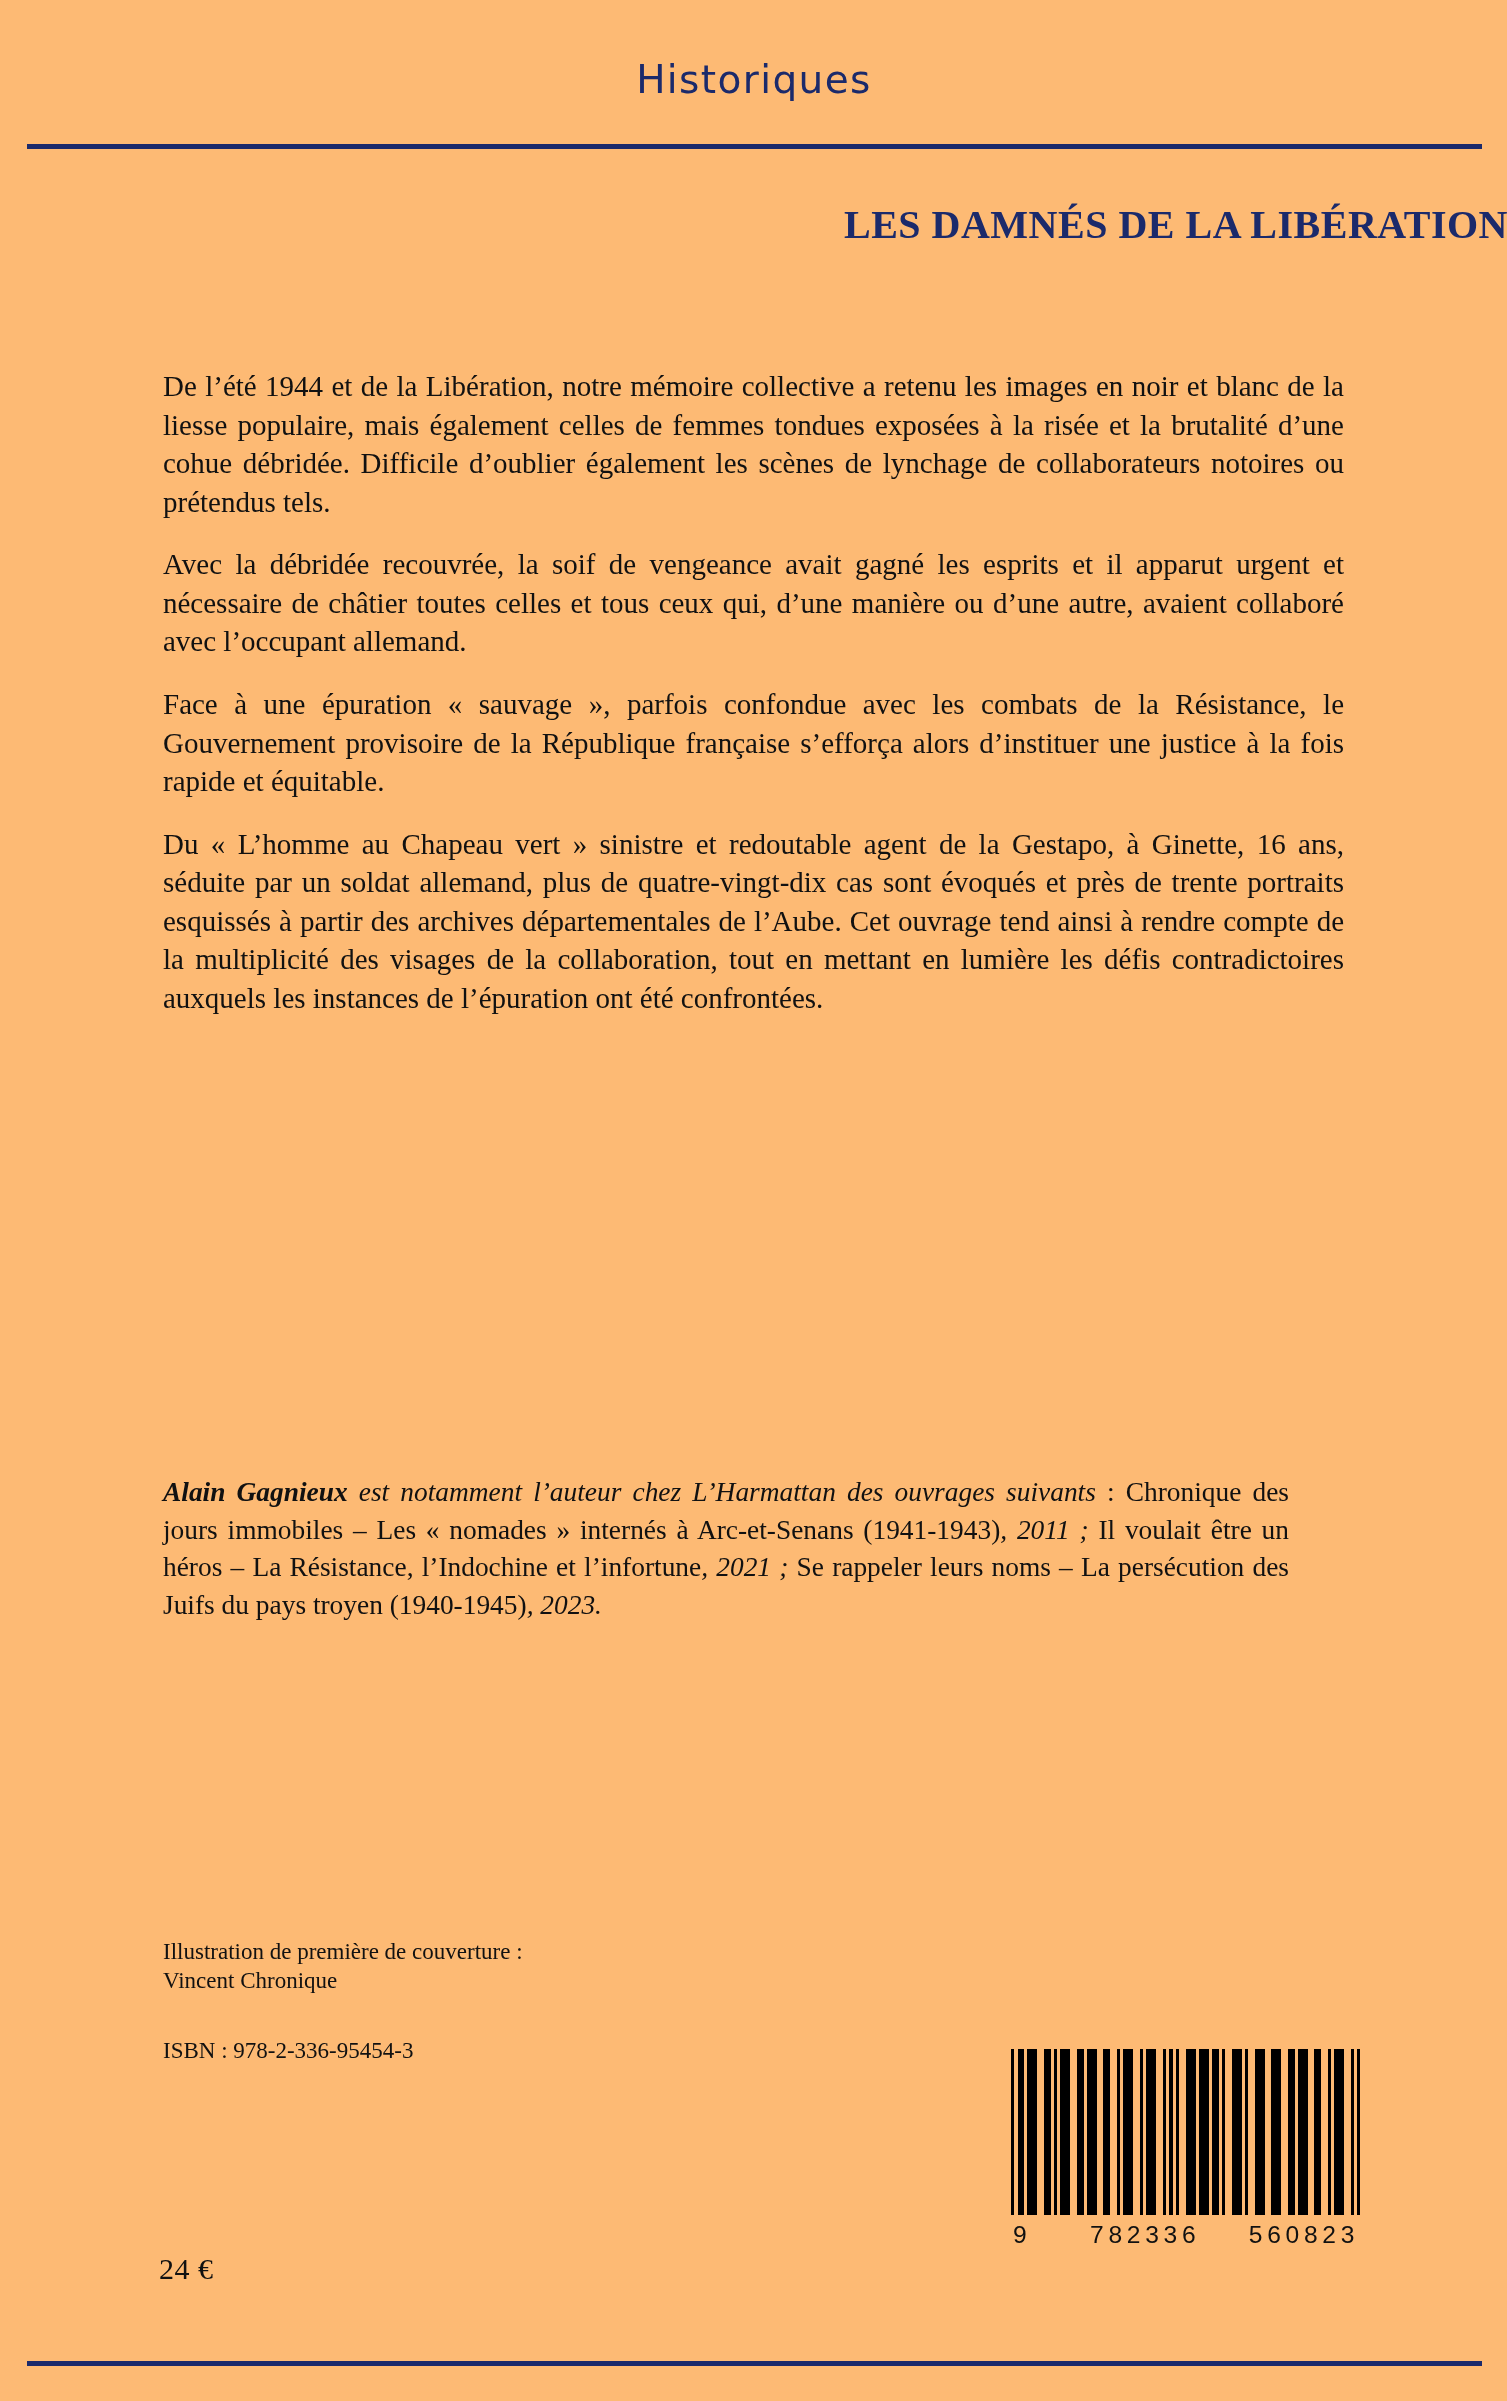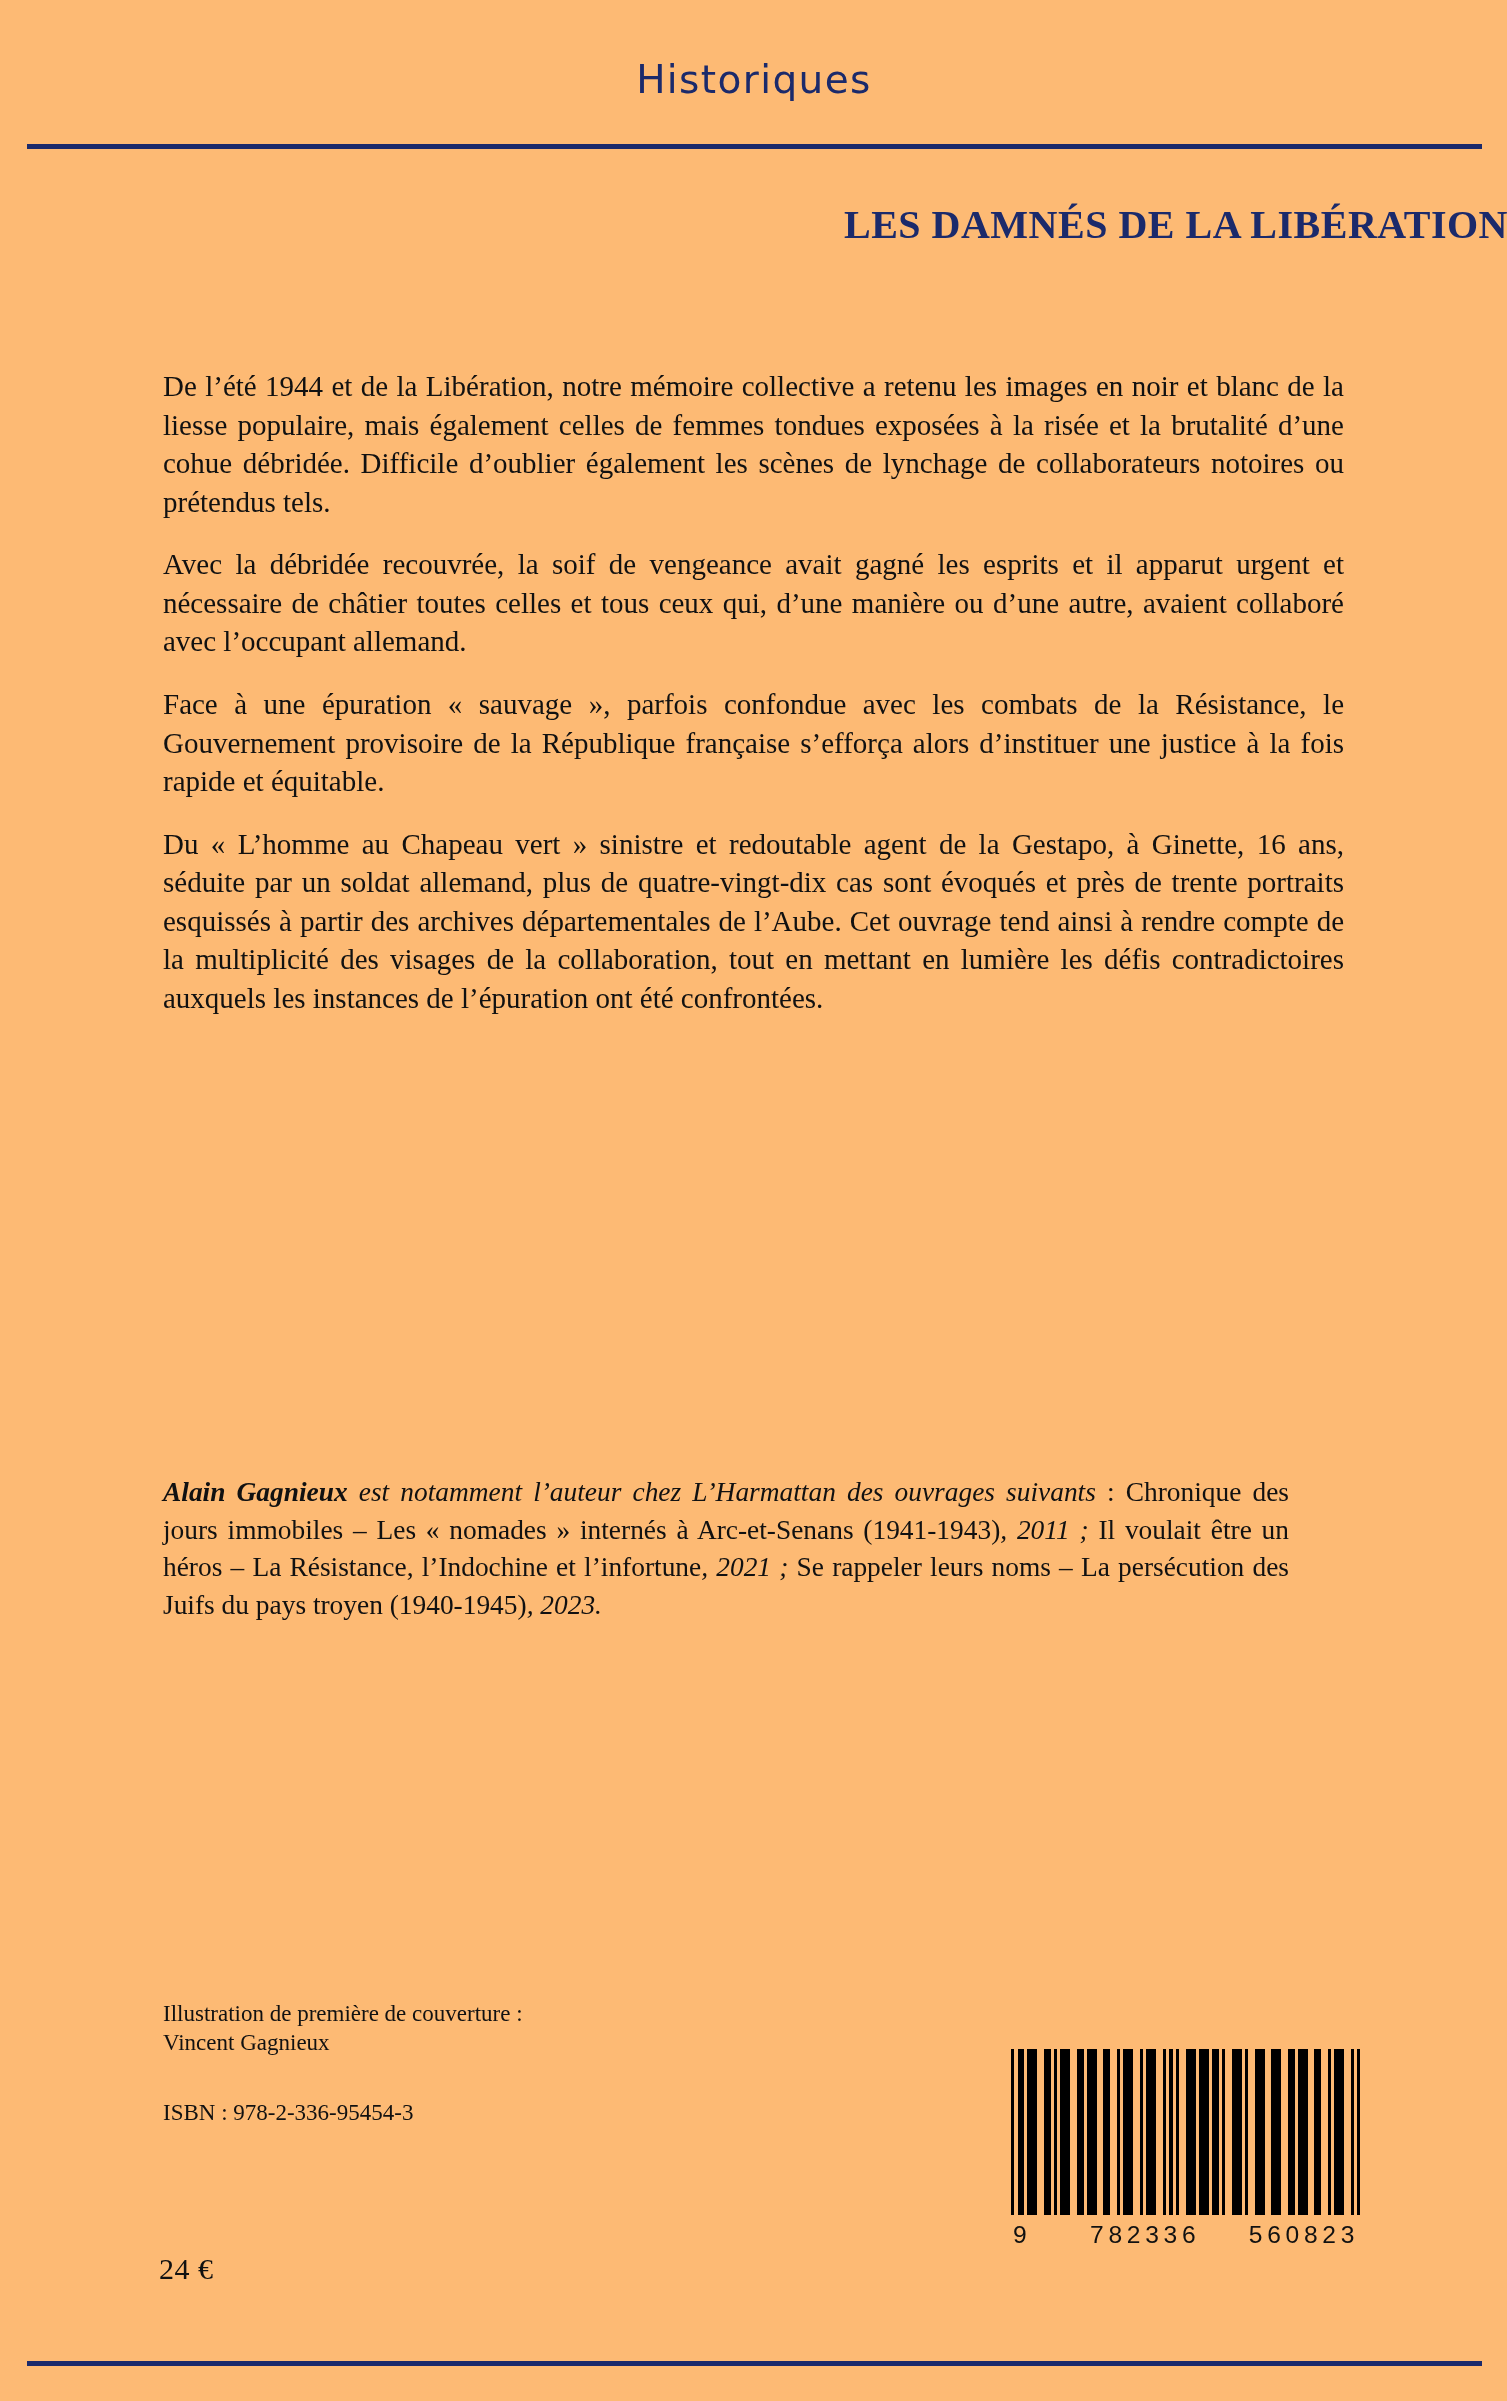--- a/index.html
+++ b/index.html
@@ -94,21 +94,21 @@
     text-align: justify;
     text-align-last: left;
   }
   .author-note .nm { font-weight: bold; font-style: italic; }
   .author-note .it { font-style: italic; }
 
   
   .footer {
     position: absolute;
     left: 163px;
-    top: 1999px;
+    top: 1937px;
     width: 662px;
     font-size: 23px;
     line-height: 1.28;
     color: #111;
   }
   .footer .illus { margin-bottom: 0; }
   .footer .isbn { margin-top: 40px; }
   .price {
     position: absolute;
     left: 159px;
@@ -161,21 +161,21 @@
     <p>Face à une épuration « sauvage », parfois confondue avec les combats de la Résistance, le Gouvernement provisoire de la République française s’efforça alors d’instituer une justice à la fois rapide et équitable.</p>
     <p>Du « L’homme au Chapeau vert » sinistre et redoutable agent de la Gestapo, à Ginette, 16 ans, séduite par un soldat allemand, plus de quatre-vingt-dix cas sont évoqués et près de trente portraits esquissés à partir des archives départementales de l’Aube. Cet ouvrage tend ainsi à rendre compte de la multiplicité des visages de la collaboration, tout en mettant en lumière les défis contradictoires auxquels les instances de l’épuration ont été confrontées.</p>
   </div>
 
   <div class="author-note">
     <span class="nm">Alain Gagnieux</span><span class="it"> est notamment l’auteur chez L’Harmattan des ouvrages suivants</span><span> : </span><span>Chronique des jours immobiles – Les « nomades » internés à Arc-et-Senans (1941-1943)</span><span class="it">, 2011 ; </span><span>Il voulait être un héros – La Résistance, l’Indochine et l’infortune</span><span class="it">, 2021 ; </span><span>Se rappeler leurs noms – La persécution des Juifs du pays troyen (1940-1945)</span><span class="it">, 2023.</span>
   </div>
 
   <div class="footer">
     <div class="illus">Illustration de première de couverture :</div>
-    <div class="illus">Vincent Gagnieux</div>
+    <div class="illus">Vincent Chronique</div>
     <div class="isbn">ISBN :  978-2-336-95454-3</div>
   </div>
 
   <div class="price">24 €</div>
 
   <div class="barcode-wrap">
     <div class="barcode" id="barcode-bars">
         <div class="bar" style="width: 0.943396%;"></div>
         <div class="sp" style="width: 0.943396%;"></div>
         <div class="bar" style="width: 0.943396%;"></div>

